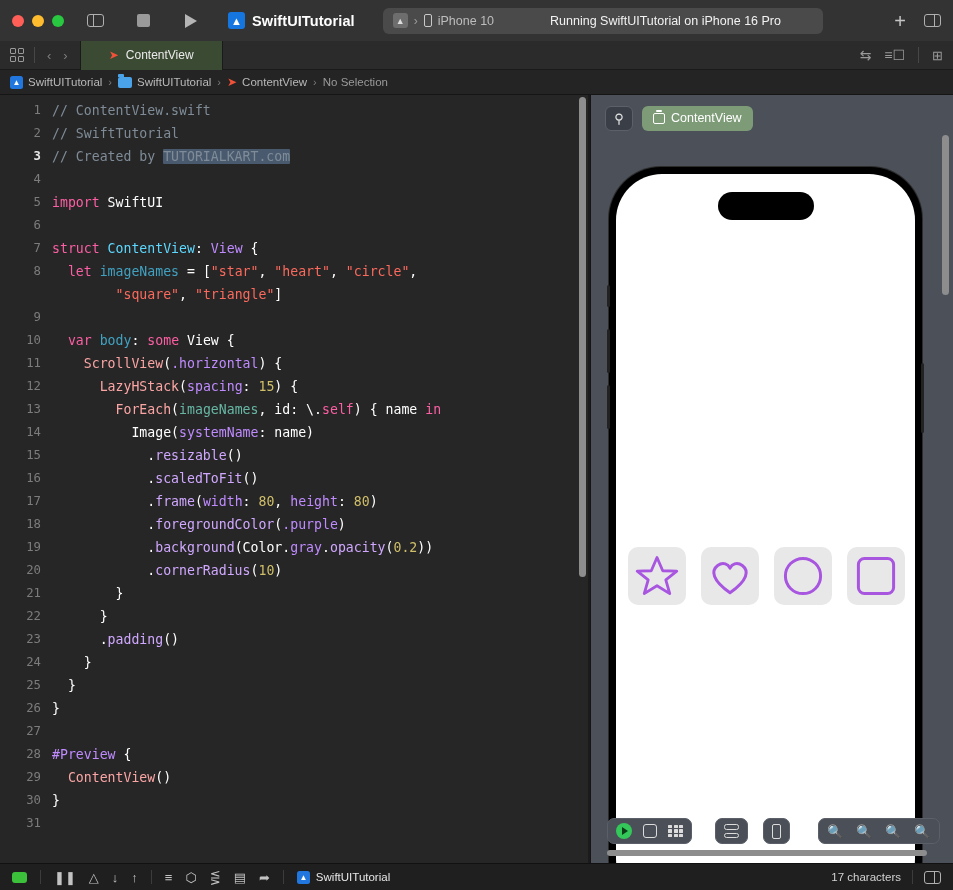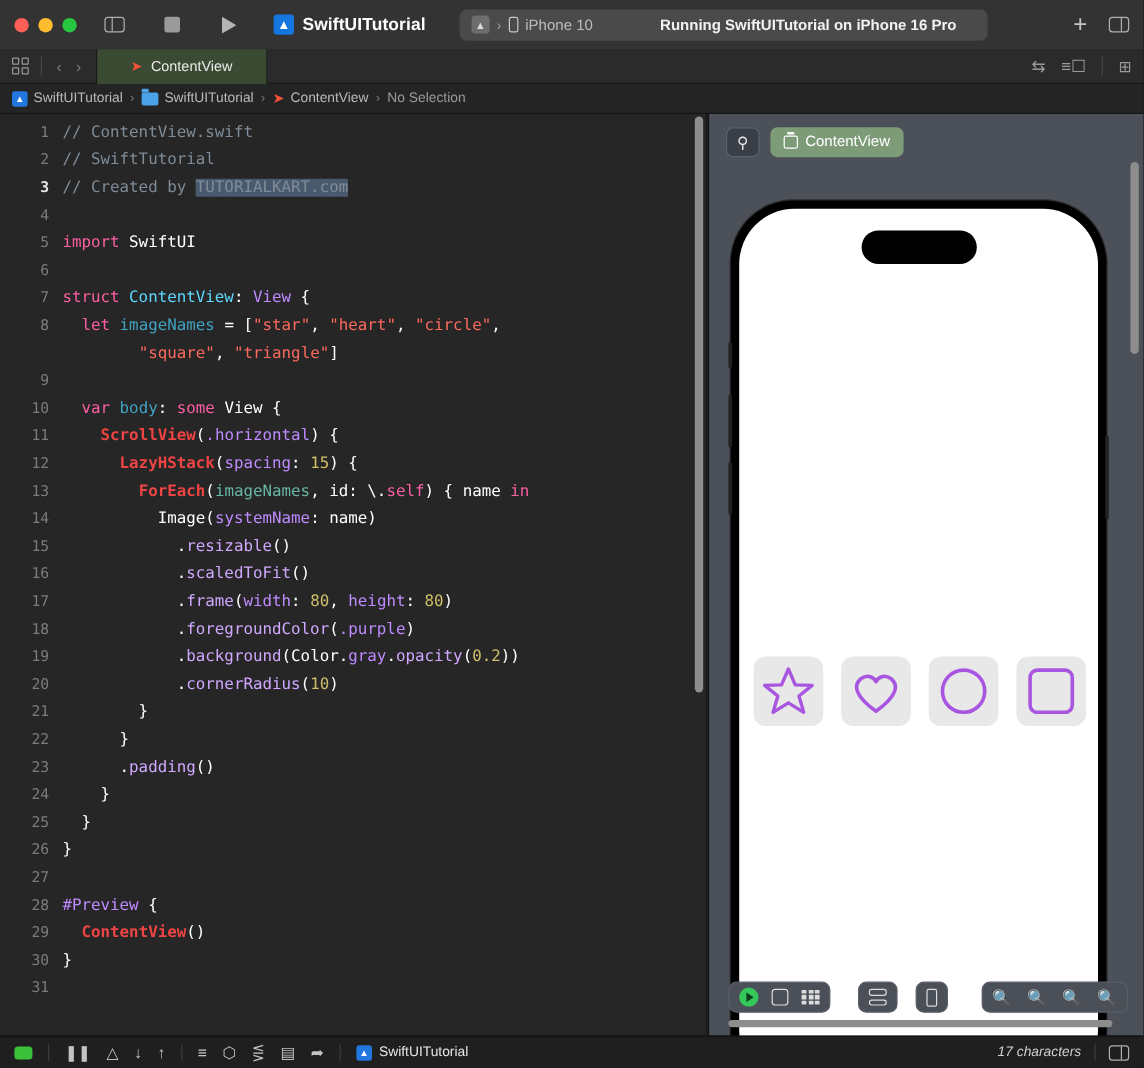--- a/index.html
+++ b/index.html
@@ -69,21 +69,21 @@
     align-items: center; justify-content: center;
     font-size: 9px; color: #dcdcdc;
   }
   .chev { color: #9a9a9a; font-size: 12px; }
   .dev-ic {
     width: 8px; height: 13px; border: 1.2px solid #c9c9c9;
     border-radius: 2px;
   }
   .dev-name { color: #bdbdbd; font-size: 12.5px; }
   .run-status {
-    color: #f2f2f2; font-size: 12.5px; font-weight: bold;
+    color: #f2f2f2; font-size: 12.5px; font-weight: normal;
     margin-left: 50px;
   }
   .tb-right {
     position: absolute; right: 12px; top: 0; height: 41px;
     display: flex; align-items: center; gap: 18px;
   }
   .plus-ic { color: #c5c5c5; font-size: 20px; line-height: 1; font-weight: 300; }
   .insp-toggle {
     width: 17px; height: 13px;
     border: 1.4px solid #b0b0b0; border-radius: 3px;
@@ -175,21 +175,21 @@
   .gutter {
     width: 52px; min-width: 52px; text-align: right; padding-right: 11px;
     color: #7c7c7c; font-size: 12.3px;
   }
   .gutter.cur { color: #e6e6e6; font-weight: bold; }
   .src { color: #e8e8e8; }
 
   .c-cmt { color: #7f8c98; margin-top: 45px; }
   .c-kw  { color: #fc5fa3; }
   .c-type{ color: #5dd8ff; }
-  .c-typ2{ color: #ef4444; font-weight: bold; }
+  .c-typ2{ color: #fca5a5; }
   .c-str { color: #fc6a5d; }
   .c-num { color: #d0bf69; }
   .c-fn  { color: #d0a8ff; }
   .c-prop{ color: #bf8bff; }
   .c-var { color: #41a1c0; }
   .c-plain { color: #ffffff; }
   .c-param { color: #67b7a4; }
   .c-dir { color: #bf8bff; }
   .hl-sel { background: #4a5a6e; border-radius: 1px; }
 
@@ -334,21 +334,21 @@
     padding: 0 12px;
     gap: 13px;
   }
   .sb-green { width: 15px; height: 11px; background: #3cc13b; border-radius: 3px; }
   .sb-ic { color: #c3c3c3; font-size: 13px; display: flex; align-items: center; }
   .sb-sep { width: 1px; height: 14px; background: #3c3c3c; }
   .sb-proj { color: #e6e6e6; font-size: 11.5px; display: flex; align-items: center; gap: 6px; }
   .sb-right {
     position: absolute; right: 12px; display: flex; align-items: center; gap: 11px;
   }
-  .sb-chars { color: #d2d2d2; font-size: 11.5px; font-style: italic; }
+  .sb-chars { color: #d2d2d2; font-size: 11.5px; }
 </style>
 </head>
 <body>
 
 <div class="titlebar">
   <div class="traffic">
     <span class="dot r"></span>
     <span class="dot y"></span>
     <span class="dot g"></span>
   </div>

